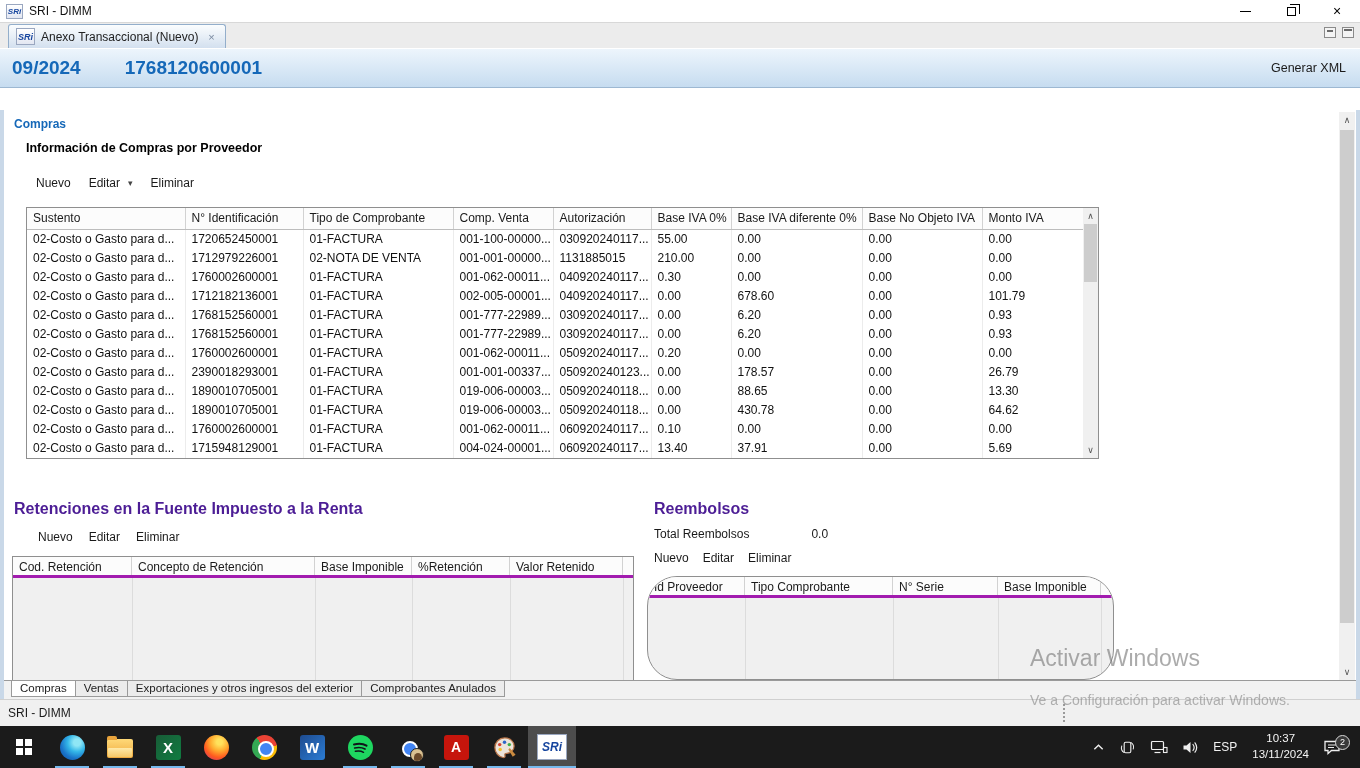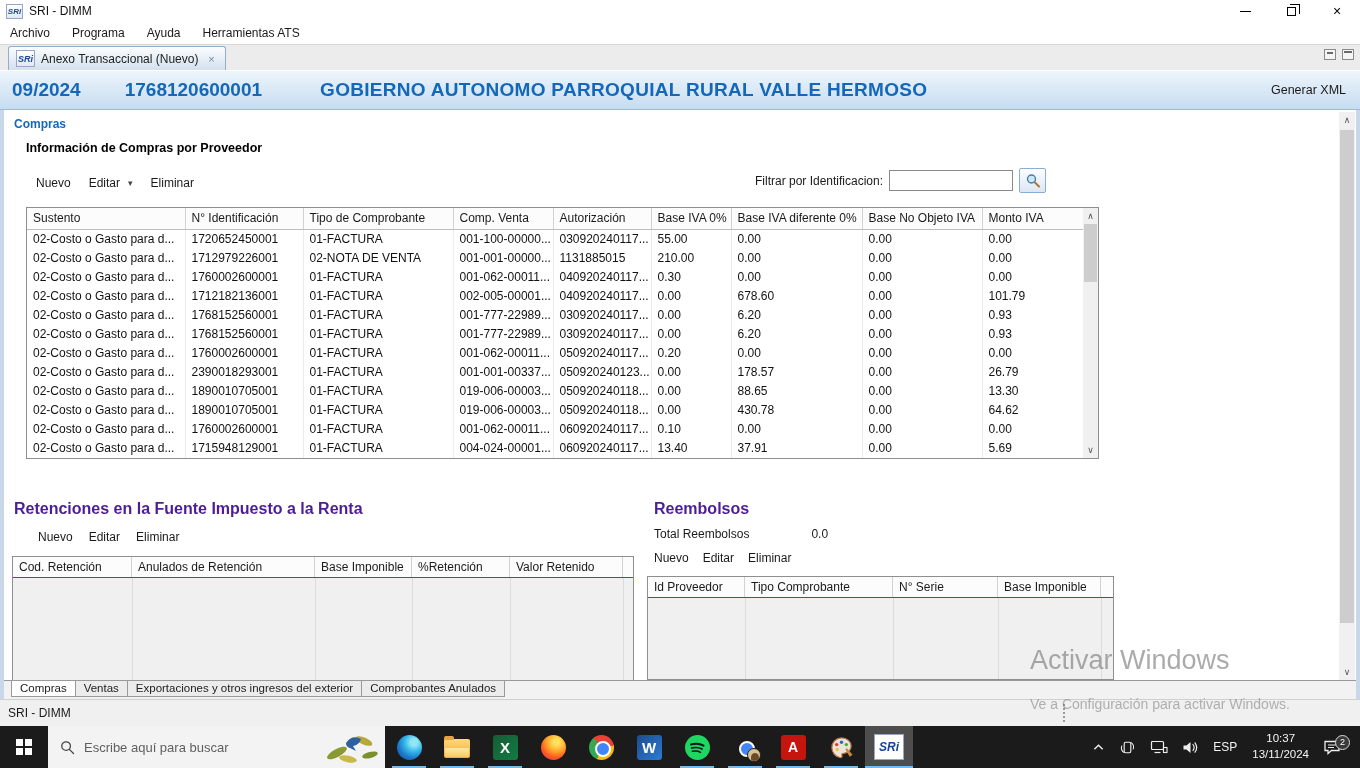--- a/index.html
+++ b/index.html
@@ -97,36 +97,36 @@
   
   .gray-title { position:absolute; top:390px; color:#4c1d95; font-weight:bold; font-size:16px; }
   .ret-title { left:10px; }
   .rem-title { left:650px; }
   .ret-toolbar { position:absolute; left:34px; top:420px; gap:16px; }
   .rem-total { position:absolute; left:650px; top:417px; display:flex; color:#1a1a1a; }
   .rem-total .tv { margin-left:62px; }
   .rem-toolbar { position:absolute; left:650px; top:441px; gap:14px; }
 
   .mini-table { position:absolute; border:1px solid #8f8f8f; background:#f0f0f0; overflow:hidden; }
-  .mini-head { display:flex; height:21px; background:#fcfcfc; border-bottom:1px solid #a21caf; }
+  .mini-head { display:flex; height:21px; background:#fcfcfc; border-bottom:3px solid #a21caf; }
   .mini-head .hcell { padding:0 6px; line-height:20px; border-right:1px solid #d2d2d2;
     white-space:nowrap; overflow:hidden; color:#1a1a1a; }
   .mini-body { position:absolute; top:21px; bottom:0; left:0; right:0; }
 
   .ret-table { left:8px; top:446px; width:622px; height:125px; }
   .ret-table .hcell:nth-child(1){width:119px;} .ret-table .hcell:nth-child(2){width:183px;}
   .ret-table .hcell:nth-child(3){width:97px;}  .ret-table .hcell:nth-child(4){width:98px;}
   .ret-table .hcell:nth-child(5){width:113px;}
   .ret-table .mini-body { background-image:
       linear-gradient(#dcdcdc,#dcdcdc),linear-gradient(#dcdcdc,#dcdcdc),
       linear-gradient(#dcdcdc,#dcdcdc),linear-gradient(#dcdcdc,#dcdcdc),linear-gradient(#dcdcdc,#dcdcdc);
     background-size:1px 100%; background-repeat:no-repeat;
     background-position:119px 0,302px 0,399px 0,497px 0,610px 0; }
 
-  .rem-table { left:643px; top:466px; width:467px; height:104px; }
+  .rem-table { left:643px; top:466px; width:467px; height:104px;border-radius:30px; }
   .rem-table .hcell:nth-child(1){width:97px;} .rem-table .hcell:nth-child(2){width:148px;}
   .rem-table .hcell:nth-child(3){width:105px;} .rem-table .hcell:nth-child(4){width:103px;}
   .rem-table .mini-body { background-image:
       linear-gradient(#dcdcdc,#dcdcdc),linear-gradient(#dcdcdc,#dcdcdc),
       linear-gradient(#dcdcdc,#dcdcdc),linear-gradient(#dcdcdc,#dcdcdc);
     background-size:1px 100%; background-repeat:no-repeat;
     background-position:97px 0,245px 0,350px 0,453px 0; }
 
   
   .bottom-tabs { position:absolute; left:0; right:0; bottom:0; height:19px; background:#f2f2f2;
@@ -184,21 +184,21 @@
   .tray-item { display:flex; align-items:center; justify-content:center; padding:0 7px; height:100%; }
   .tray-lang { font-size:12px; color:#f2f2f2; }
   .tray-clock { text-align:center; font-size:11.5px; line-height:1.35; color:#f5f5f5; padding:0 8px; }
   .notif-wrap { position:relative; padding:0 10px 0 6px; display:flex; align-items:center; }
   .notif-badge { position:absolute; right:2px; bottom:6px; width:15px; height:15px; border-radius:50%;
     background:#3a3a3a; border:1.5px solid #d9d9d9; color:#fff; font-size:9px;
     display:flex; align-items:center; justify-content:center; }
 
   
   .watermark { position:absolute; left:1030px; top:645px; z-index:9; pointer-events:none; }
-  .watermark .l1 { font-size:27px; color:rgba(120,120,120,.62); }
+  .watermark .l1 { font-size:23px; color:rgba(120,120,120,.62); }
   .watermark .l2 { font-size:14px; color:rgba(120,120,120,.55); margin-top:20px; }
 </style>
 </head>
 <body>
 
 <div class="screen">
 
   <div class="titlebar">
     <span class="sri-logo sz-s">
         <span>SRi</span>
@@ -210,69 +210,52 @@
         </div>
       <div class="win-btn">
           <span class="glyph-max"></span>
         </div>
       <div class="win-btn">
           <span class="glyph-close">×</span>
         </div>
     </div>
   </div>
 
-  <div class="menubar">
-    <span class="menu-item">Archivo</span>
-    <span class="menu-item">Programa</span>
-    <span class="menu-item">Ayuda</span>
-    <span class="menu-item">Herramientas ATS</span>
-  </div>
 
   <div class="tabstrip">
     <div class="etab">
       <span class="sri-logo sz-m">
           <span>SRi</span>
         </span>
       <span class="etab-label">Anexo Transaccional (Nuevo)</span>
       <span class="etab-close">×</span>
     </div>
     <div class="pane-btns">
       <span class="pane-btn pmin"></span>
       <span class="pane-btn pmax"></span>
     </div>
   </div>
 
   <div class="docheader">
     <span class="hdr-blue period">09/2024</span>
     <span class="hdr-blue ruc">1768120600001</span>
-    <span class="hdr-blue entity">GOBIERNO AUTONOMO PARROQUIAL RURAL VALLE HERMOSO</span>
     <span class="generate-xml">Generar XML</span>
   </div>
 
   <div class="client">
     <span class="section-label-blue">Compras</span>
     <span class="panel-title">Información de Compras por Proveedor</span>
 
     <div class="tb compras-toolbar">
       <span class="tb-btn">Nuevo</span>
       <span class="tb-btn">Editar</span>
       <span class="dd-arrow">▾</span>
       <span class="tb-btn">Eliminar</span>
     </div>
 
-    <div class="filter-row">
-      <span class="filter-label">Filtrar por Identificacion:</span>
-      <input class="filter-input" value="" style="">
-      <span class="search-btn">
-        <svg width="16" height="16" viewBox="0 0 16 16">
-          <circle cx="6.5" cy="6" r="4" fill="#cfe6f5" stroke="#3f7fb5" stroke-width="1.4"></circle>
-          <line x1="9.5" y1="9" x2="14" y2="13.5" stroke="#a8763a" stroke-width="2" stroke-linecap="round"></line>
-        </svg>
-      </span>
-    </div>
 
     <div class="grid-wrap">
       <table class="compras-table">
         <colgroup>
             <col>
             <col>
             <col>
             <col>
             <col>
             <col>
@@ -439,21 +422,21 @@
 
     <span class="gray-title ret-title">Retenciones en la Fuente  Impuesto a la Renta</span>
     <div class="tb ret-toolbar">
       <span class="tb-btn">Nuevo</span>
       <span class="tb-btn">Editar</span>
       <span class="tb-btn">Eliminar</span>
     </div>
     <div class="mini-table ret-table">
       <div class="mini-head">
           <div class="hcell">Cod. Retención</div>
-          <div class="hcell">Anulados de Retención</div>
+          <div class="hcell">Concepto de Retención</div>
           <div class="hcell">Base Imponible</div>
           <div class="hcell">%Retención</div>
           <div class="hcell">Valor Retenido</div>
         </div>
       <div class="mini-body"></div>
     </div>
 
     <span class="gray-title rem-title">Reembolsos</span>
     <div class="rem-total">
       <span>Total Reembolsos</span>
@@ -502,34 +485,20 @@
 
   <div class="taskbar">
     <div class="start-btn">
       <span class="win-logo">
           <span></span>
           <span></span>
           <span></span>
           <span></span>
         </span>
     </div>
-    <div class="tb-search">
-      <svg width="15" height="15" viewBox="0 0 16 16">
-        <circle cx="6.5" cy="6.5" r="4.6" fill="none" stroke="#444" stroke-width="1.4"></circle>
-        <line x1="10" y1="10" x2="14.4" y2="14.4" stroke="#444" stroke-width="1.4" stroke-linecap="round"></line>
-      </svg>
-      <input placeholder="Escribe aquí para buscar" style="">
-      <svg class="search-deco" width="58" height="34" viewBox="0 0 58 34">
-        <ellipse cx="14" cy="23" rx="11" ry="4" fill="#8a9a33" transform="rotate(-28 14 23)"></ellipse>
-        <ellipse cx="41" cy="11" rx="9" ry="3.5" fill="#b5a93c" transform="rotate(24 41 11)"></ellipse>
-        <ellipse cx="47" cy="25" rx="8" ry="3" fill="#7a8f2e" transform="rotate(-14 47 25)"></ellipse>
-        <ellipse cx="25" cy="29" rx="9" ry="3.2" fill="#c9b84a" transform="rotate(12 25 29)"></ellipse>
-        <path d="M23 13 q6 -9 15 -4 q-2 6 -8 7 l3 5 l-6 -3 q-4 -1 -4 -5z" fill="#2e5f9e"></path>
-      </svg>
-    </div>
 
     <div class="app-slot running">
         <span class="ic ic-round ic-edge"></span>
       </div>
     <div class="app-slot running">
         <span class="ic-folder"></span>
       </div>
     <div class="app-slot running">
         <span class="ic ic-tile ic-excel">X</span>
       </div>

